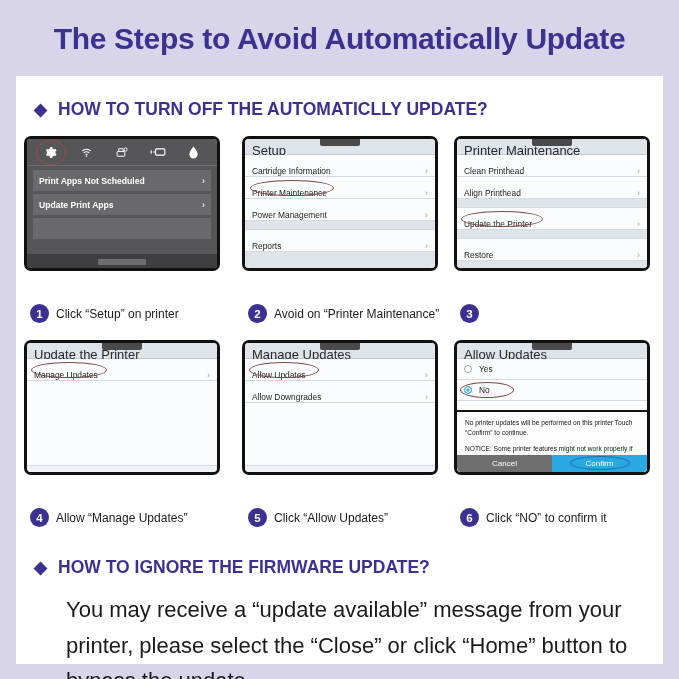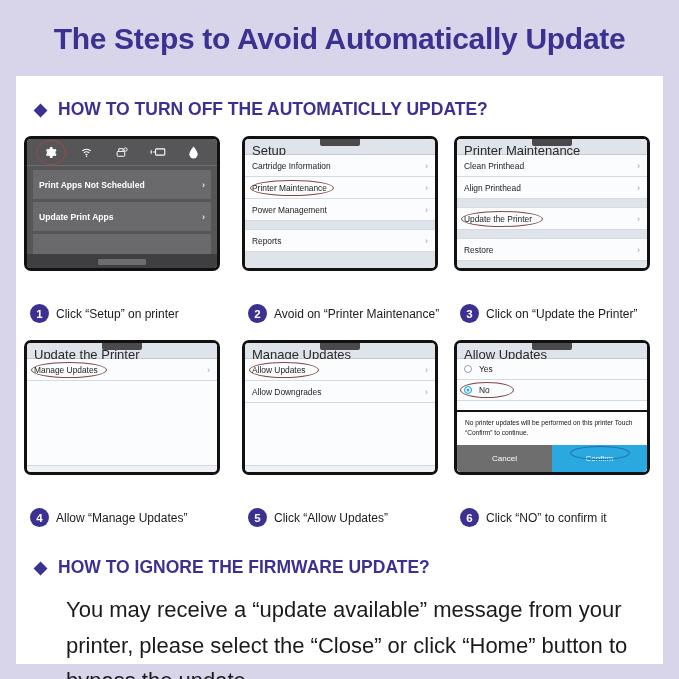--- a/index.html
+++ b/index.html
@@ -68,21 +68,21 @@
     border: 1.6px solid #9b4a4a; border-radius: 50%;
   }
   .tabs { display: flex; padding: 4px 6px 3px 6px; gap: 2px; }
   .tab {
     flex: 1; text-align: center; font-size: 8.5px; padding: 3px 0 4px;
     color: #f0f0f0; background: #4a4a4c; border: 1px solid #88888a;
   }
   .tab.active { background: #ffffff; color: #444; border-color: #ffffff; }
   .dlist { padding: 4px 6px 0; }
   .drow {
-    background: #6a6a6c; height: 29px; margin-bottom: 3px;
+    background: #6a6a6c; height: 21px; margin-bottom: 3px;
     display: flex; align-items: center; justify-content: space-between;
     padding: 0 6px; font-size: 8.6px; color: #fff; font-weight: bold;
   }
   .drow.blank { justify-content: flex-end; }
   .drow .chev { font-size: 9px; color: #e6e6e6; font-weight: bold; }
   .dbar { position: absolute; left: 0; bottom: 0; width: 100%; height: 14px; background: #3f3f41; }
   .dbar::after {
     content: ""; position: absolute; left: 50%; transform: translateX(-50%);
     bottom: 3px; width: 48px; height: 6px; background: #6d6d6f; border-radius: 1px;
   }
@@ -92,21 +92,21 @@
   .lp-head {
     height: 16px; background: #dfe3ea; border-bottom: 1px solid #c3c8d2;
     font-size: 13px; color: #2a2a2a; padding: 4px 0 0 7px; position: relative;
   }
   .handle {
     position: absolute; left: 50%; transform: translateX(-50%); top: -1px;
     width: 40px; height: 8px; background: #4a4a4c; border-radius: 0 0 2px 2px;
   }
   .lrow {
     height: 22px; background: #fbfcfd; border-bottom: 1px solid #d5dae2;
-    display: flex; align-items: center; justify-content: space-between;
+    display: flex; align-items: flex-end; justify-content: space-between;
     padding: 0 7px; font-size: 8.4px; color: #1c1c1c; position: relative;
   }
   .lrow .chev { color: #9aa0aa; font-size: 9px; }
   .gap { height: 9px; background: #dfe3ea; border-bottom: 1px solid #d5dae2; }
   .filler { background: #fbfcfd; }
   .foot { background: #dfe3ea; }
 
   .ellipse {
     position: absolute; border: 1.5px solid #7d4a45;
     border-radius: 50%; pointer-events: none;
@@ -122,21 +122,21 @@
   .radio { width: 8px; height: 8px; border-radius: 50%; border: 1px solid #9aa0aa; background: #fff; }
   .radio.on { background: #2aa8e0; border-color: #2aa8e0; box-shadow: inset 0 0 0 1.5px #fff; }
 
   .notice {
     position: absolute; left: 0; bottom: 0; width: 100%; height: 62px;
     background: #fdfdfd; border-top: 2px solid #111;
   }
   .notice p { font-size: 6.6px; color: #141414; line-height: 1.5; padding: 0 8px; }
   .notice p.first { padding-top: 6px; }
   .notice p.second { padding-top: 6px; }
-  .btnrow { position: absolute; left: 0; bottom: 0; width: 100%; height: 27px; display: flex; border-radius: 8px; }
+  .btnrow { position: absolute; left: 0; bottom: 0; width: 100%; height: 17px; display: flex; border-radius: 8px; }
   .btn { flex: 1; display: flex; align-items: center; justify-content: center;
          font-size: 8px; color: #fff; position: relative; }
   .btn.cancel { background: #6e6e6e; }
   .btn.confirm { background: #2aa8e0; }
 
   
   .cap { position: absolute; display: flex; align-items: center; gap: 7px; }
   .cap .num {
     width: 19px; height: 19px; border-radius: 50%;
     background: #3b3190; color: #fff; font-size: 11.5px; font-weight: bold;
@@ -340,21 +340,20 @@
     <div class="cap c1">
       <span class="num">1</span>
       <span class="txt">Click “Setup” on printer</span>
     </div>
     <div class="cap c2">
       <span class="num">2</span>
       <span class="txt">Avoid on “Printer Maintenance”</span>
     </div>
     <div class="cap c3">
       <span class="num">3</span>
-      <span class="txt">Click on “Update the Printer”</span>
     </div>
     <div class="cap c4">
       <span class="num">4</span>
       <span class="txt">Allow “Manage Updates”</span>
     </div>
     <div class="cap c5">
       <span class="num">5</span>
       <span class="txt">Click “Allow Updates”</span>
     </div>
     <div class="cap c6">

